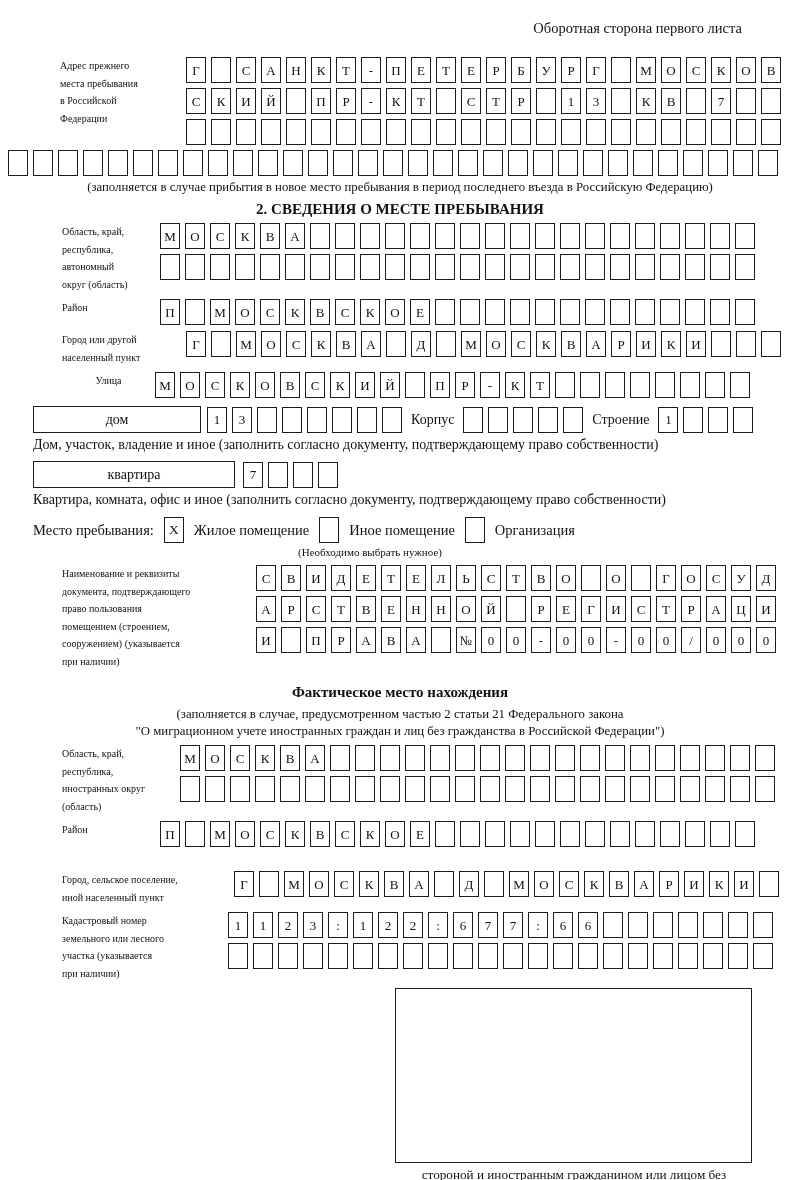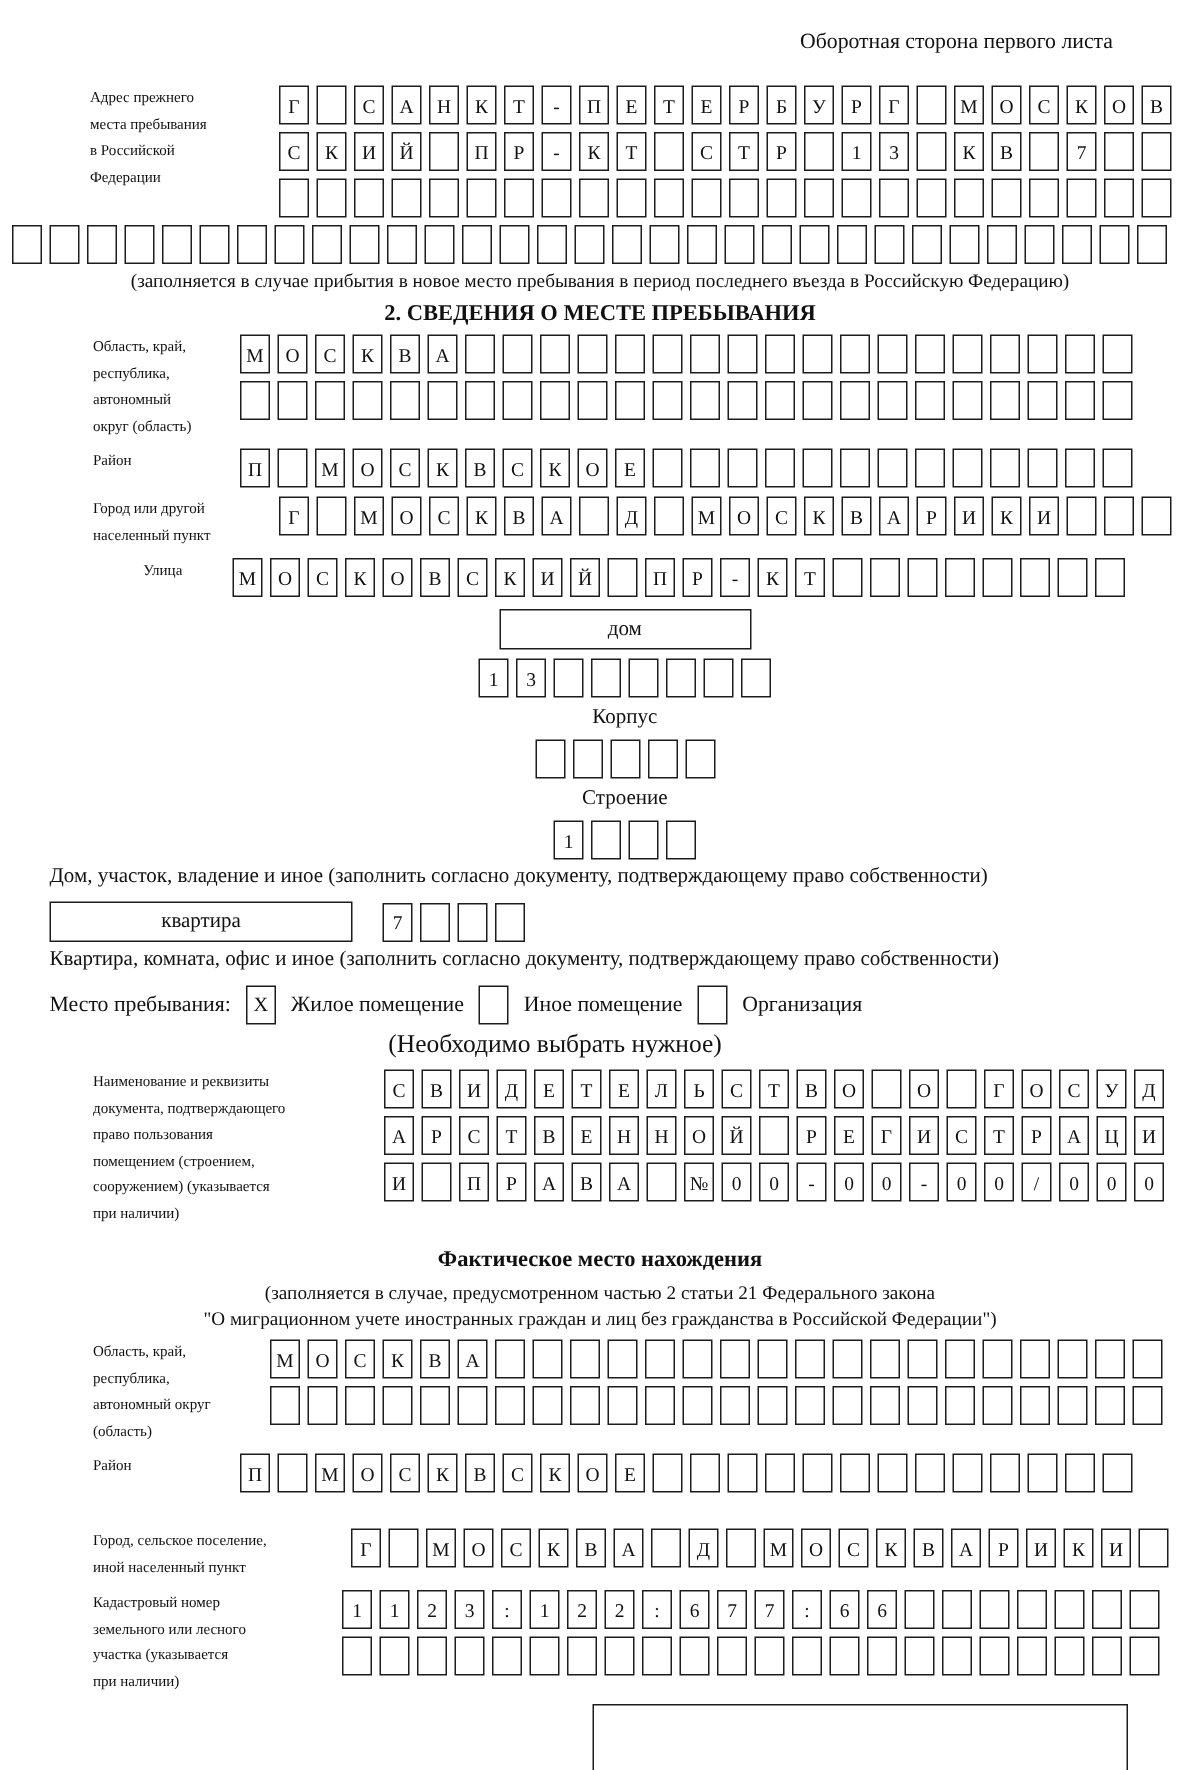--- a/index.html
+++ b/index.html
@@ -36,33 +36,33 @@
   
   .f-region  { margin-left:62px; margin-top:4px; }
   .f-region  .flabel { flex:0 0 98px; }
   .f-district{ margin-left:62px; margin-top:6px; }
   .f-district .flabel { flex:0 0 98px; }
   .f-city    { margin-left:62px; margin-top:6px; }
   .f-city    .flabel { flex:0 0 124px; }
   .f-street  { margin-left:62px; margin-top:6px; }
   .f-street  .flabel { flex:0 0 93px;text-align:center; }
 
-  .house-row { margin-left:33px; margin-top:8px; display:flex; align-items:center; gap:6px;flex-direction:column; }
+  .house-row { margin-left:33px; margin-top:8px; display:flex; align-items:center; gap:6px; }
   .named-box { border:1.5px solid #1c1c1c; height:27px; display:flex; align-items:center; justify-content:center; font-size:14px; }
   .dom-box { width:168px; }
   .kv-box  { width:202px; }
   .inline-lbl { font-size:14px; padding:0 3px; white-space:nowrap; }
 
   .small-note { font-size:14px; margin-left:33px; margin-top:4px; }
 
-  .apt-row { margin-left:33px; margin-top:8px; display:flex; align-items:center; gap:20px; }
+  .apt-row { margin-left:33px; margin-top:8px; display:flex; align-items:center; gap:8px; }
 
   .stay-row { margin-left:33px; margin-top:9px; display:flex; align-items:center; gap:10px; font-size:14.5px; }
   .cbox { width:20px; height:26px; border:1.5px solid #1c1c1c; display:flex; align-items:center; justify-content:center; font-size:13.5px; }
-  .stay-note { text-align:center; font-size:17px; margin-top:3px; margin-right:60px; }
+  .stay-note { text-align:center; font-size:11px; margin-top:3px; margin-right:60px; }
 
   .f-doc { margin-left:62px; margin-top:7px; }
   .f-doc .flabel { flex:0 0 194px; }
 
   .actual-note { text-align:center; font-size:12.8px; line-height:16.5px; margin-top:3px; }
 
   .f-aregion  { margin-left:62px; margin-top:6px; }
   .f-aregion  .flabel { flex:0 0 118px; }
   .f-adistrict{ margin-left:62px; margin-top:6px; }
   .f-adistrict .flabel { flex:0 0 98px; }
@@ -499,21 +499,21 @@
   <div class="sec-title" style="margin-top:14px;">Фактическое место нахождения</div>
   <div class="actual-note">
     <div>(заполняется в случае, предусмотренном частью 2 статьи 21 Федерального закона</div>
     <div>"О миграционном учете иностранных граждан и лиц без гражданства в Российской Федерации")</div>
   </div>
 
   <div class="frow f-aregion">
     <div class="flabel">
       <div class="lbl-line">Область, край,</div>
       <div class="lbl-line">республика,</div>
-      <div class="lbl-line">автономный округ</div>
+      <div class="lbl-line">иностранных округ</div>
       <div class="lbl-line">(область)</div>
     </div>
     <div class="cellrows">
       <div class="cells">
           <div class="cell">М</div>
           <div class="cell">О</div>
           <div class="cell">С</div>
           <div class="cell">К</div>
           <div class="cell">В</div>
           <div class="cell">А</div>

